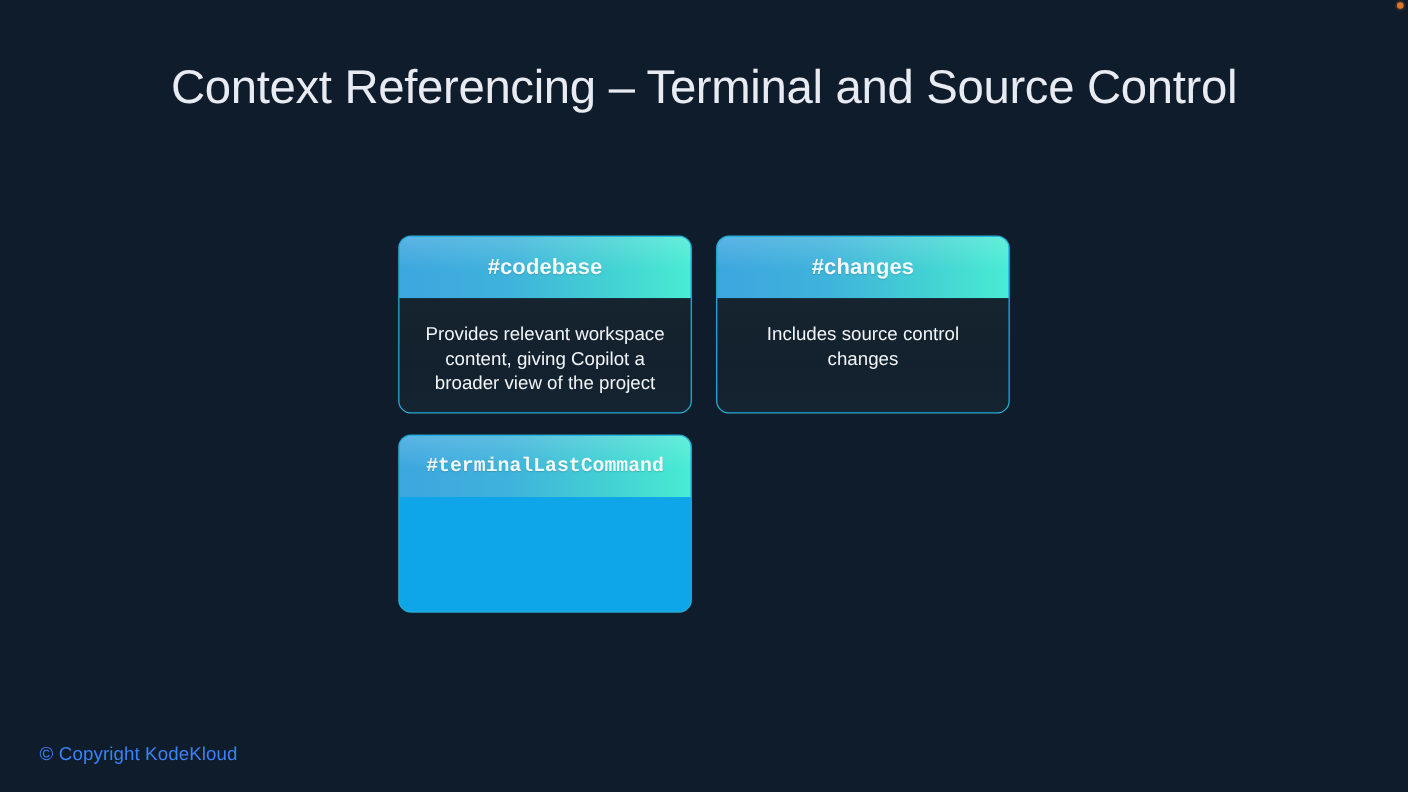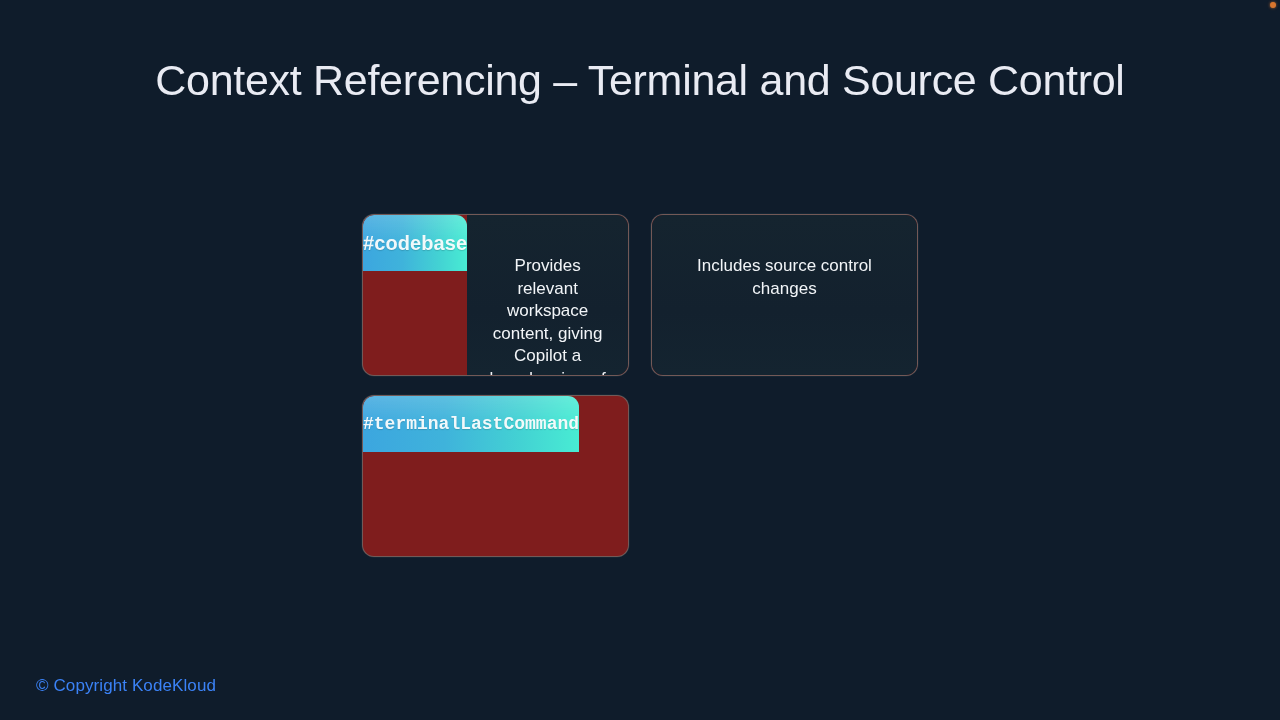--- a/index.html
+++ b/index.html
@@ -58,26 +58,26 @@
     display: grid;
     grid-template-columns: 267px 267px;
     grid-template-rows: 162px 162px;
     column-gap: 22px;
     row-gap: 19px;
   }
 
   .card {
     position: relative;
     border-radius: 12px;
-    background: #7f1d1d;
+    background: #0ea5e9;
     border: 1px solid rgba(93,206,198,0.34);
     box-shadow: 0 0 0 0.5px rgba(120,220,215,0.10);
     overflow: hidden;
     display: flex;
-    flex-direction: row;
+    flex-direction: column;
   }
 
   .card-header {
     position: relative;
     flex: 0 0 auto;
     height: 56px;
     display: flex;
     align-items: center;
     justify-content: center;
     background-image:
@@ -98,21 +98,21 @@
 
   
   .card-header-title.wide {
     font-size: 18px;
     letter-spacing: 0px;
     font-family: Liberation Mono, monospace;
   }
 
   .card-body {
     flex: 1 1 auto;
-    padding: 40px 18px 0 18px;
+    padding: 22px 18px 0 18px;
     text-align: center;
     background: linear-gradient(to bottom, #15242f 0%, #13212e 60%, #142430 100%);
   }
 
   .card-body-text {
     font-size: 17px;
     line-height: 22.5px;
     color: #f2f5f8;
     font-weight: 400;
   }
@@ -141,20 +141,23 @@
       <div class="card">
         <div class="card-header">
           <span class="card-header-title">#codebase</span>
         </div>
         <div class="card-body">
           <div class="card-body-text">Provides relevant workspace content, giving Copilot a broader view of the project</div>
         </div>
       </div>
 
       <div class="card">
+        <div class="card-header">
+          <span class="card-header-title">#changes</span>
+        </div>
         <div class="card-body">
           <div class="card-body-text">Includes source control changes</div>
         </div>
       </div>
 
       <div class="card">
         <div class="card-header">
           <span class="card-header-title wide">#terminalLastCommand</span>
         </div>
       </div>

